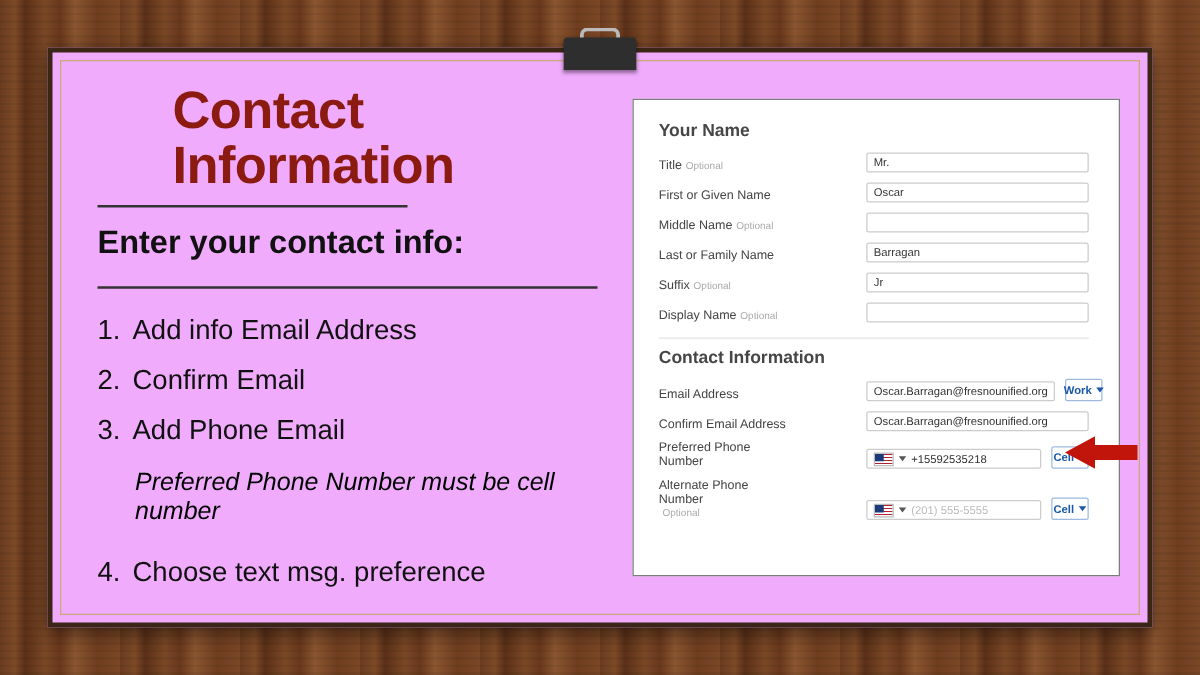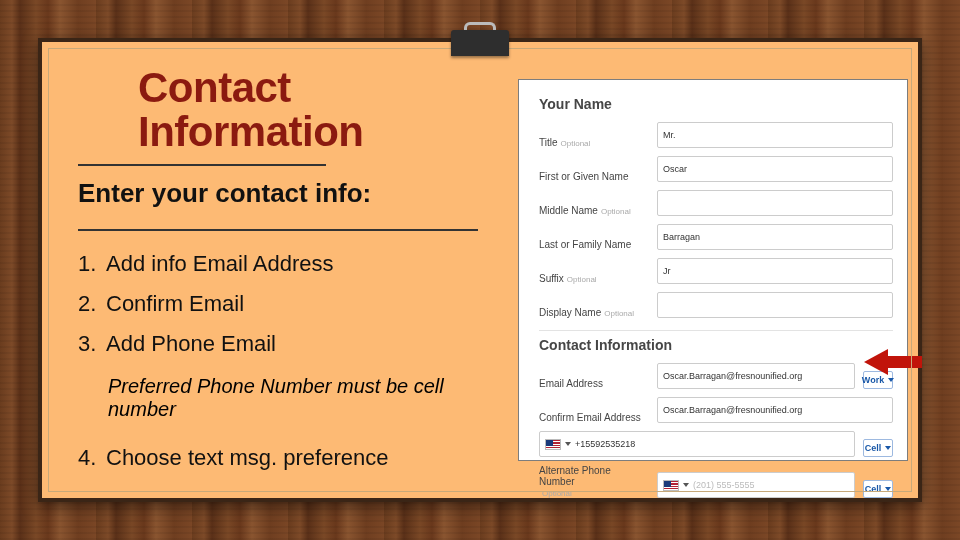--- a/index.html
+++ b/index.html
@@ -14,26 +14,26 @@
   
   body::before {
     content: "";
     position: absolute; inset: 0;
     background: repeating-linear-gradient(0deg, rgba(0,0,0,0.06) 0 2px, transparent 2px 6px);
     pointer-events: none;
   }
   .slide {
     position: absolute;
     top: 38px; left: 38px; right: 38px; bottom: 38px;
-    background: #fdba74;
+    background: #f0abfc;
     border: 4px solid #3a2516;
     box-shadow: 0 4px 14px rgba(0,0,0,0.5);
     padding: 20px 36px 20px 36px;
     display: flex;
-    gap: 40px;
+    gap: 28px;
   }
   
   .slide::after {
     content: "";
     position: absolute;
     top: 6px; left: 6px; right: 6px; bottom: 6px;
     border: 1px solid #c7a97a;
     pointer-events: none;
   }
   
@@ -106,21 +106,21 @@
   .right {
     flex: 1 1 auto;
     position: relative;
     display: flex; align-items: center; justify-content: center;
   }
   .form-panel {
     background: #fff;
     border: 1px solid #7d7d7d;
     width: 390px;
     height: 382px;
-    padding: 12px 14px 14px 20px;
+    padding: 12px 24px 14px 20px;
     font-size: 11px;
     color: #333;
     position: relative;
   }
   .section-title {
     font-weight: 700;
     font-size: 14px;
     color: #464646;
     margin: 4px 0 10px;
   }
@@ -134,28 +134,29 @@
     font-size: 10px;
     color: #444;
   }
   .opt {
     color: #aaa;
     font-size: 8px;
     margin-left: 3px;
   }
   .field {
     flex: 1 1 auto;
-    height: 26px;
+    height: 16px;
     border: 1px solid #ccc;
     border-radius: 2px;
     background: #fff;
     display: flex; align-items: center;
     padding: 0 5px;
     font-size: 9px;
     color: #333;
+    margin-left: 48px;
   }
   .type-dd {
     width: 30px;
     height: 18px;
     border: 1px solid #9db9e0;
     border-radius: 2px;
     color: #1958a8;
     font-size: 9px;
     font-weight: 600;
     display: flex; align-items: center; justify-content: center;
@@ -271,20 +272,21 @@
       <div class="row">
         <div class="lbl">Email Address</div>
         <div class="field">Oscar.Barragan@fresnounified.org</div>
         <div class="type-dd">Work</div>
       </div>
       <div class="row">
         <div class="lbl">Confirm Email Address</div>
         <div class="field">Oscar.Barragan@fresnounified.org</div>
       </div>
       <div class="row">
+        <div class="lbl">Preferred Phone Number</div>
         <div class="field">
           <span class="flag-dd">
               <span class="flag"></span>
             </span>
           <span style="margin-left:4px;">+15592535218</span>
         </div>
         <div class="type-dd">Cell</div>
       </div>
       <div class="row">
         <div class="lbl"><span>Alternate Phone Number</span><br><span class="opt">Optional</span></div>

